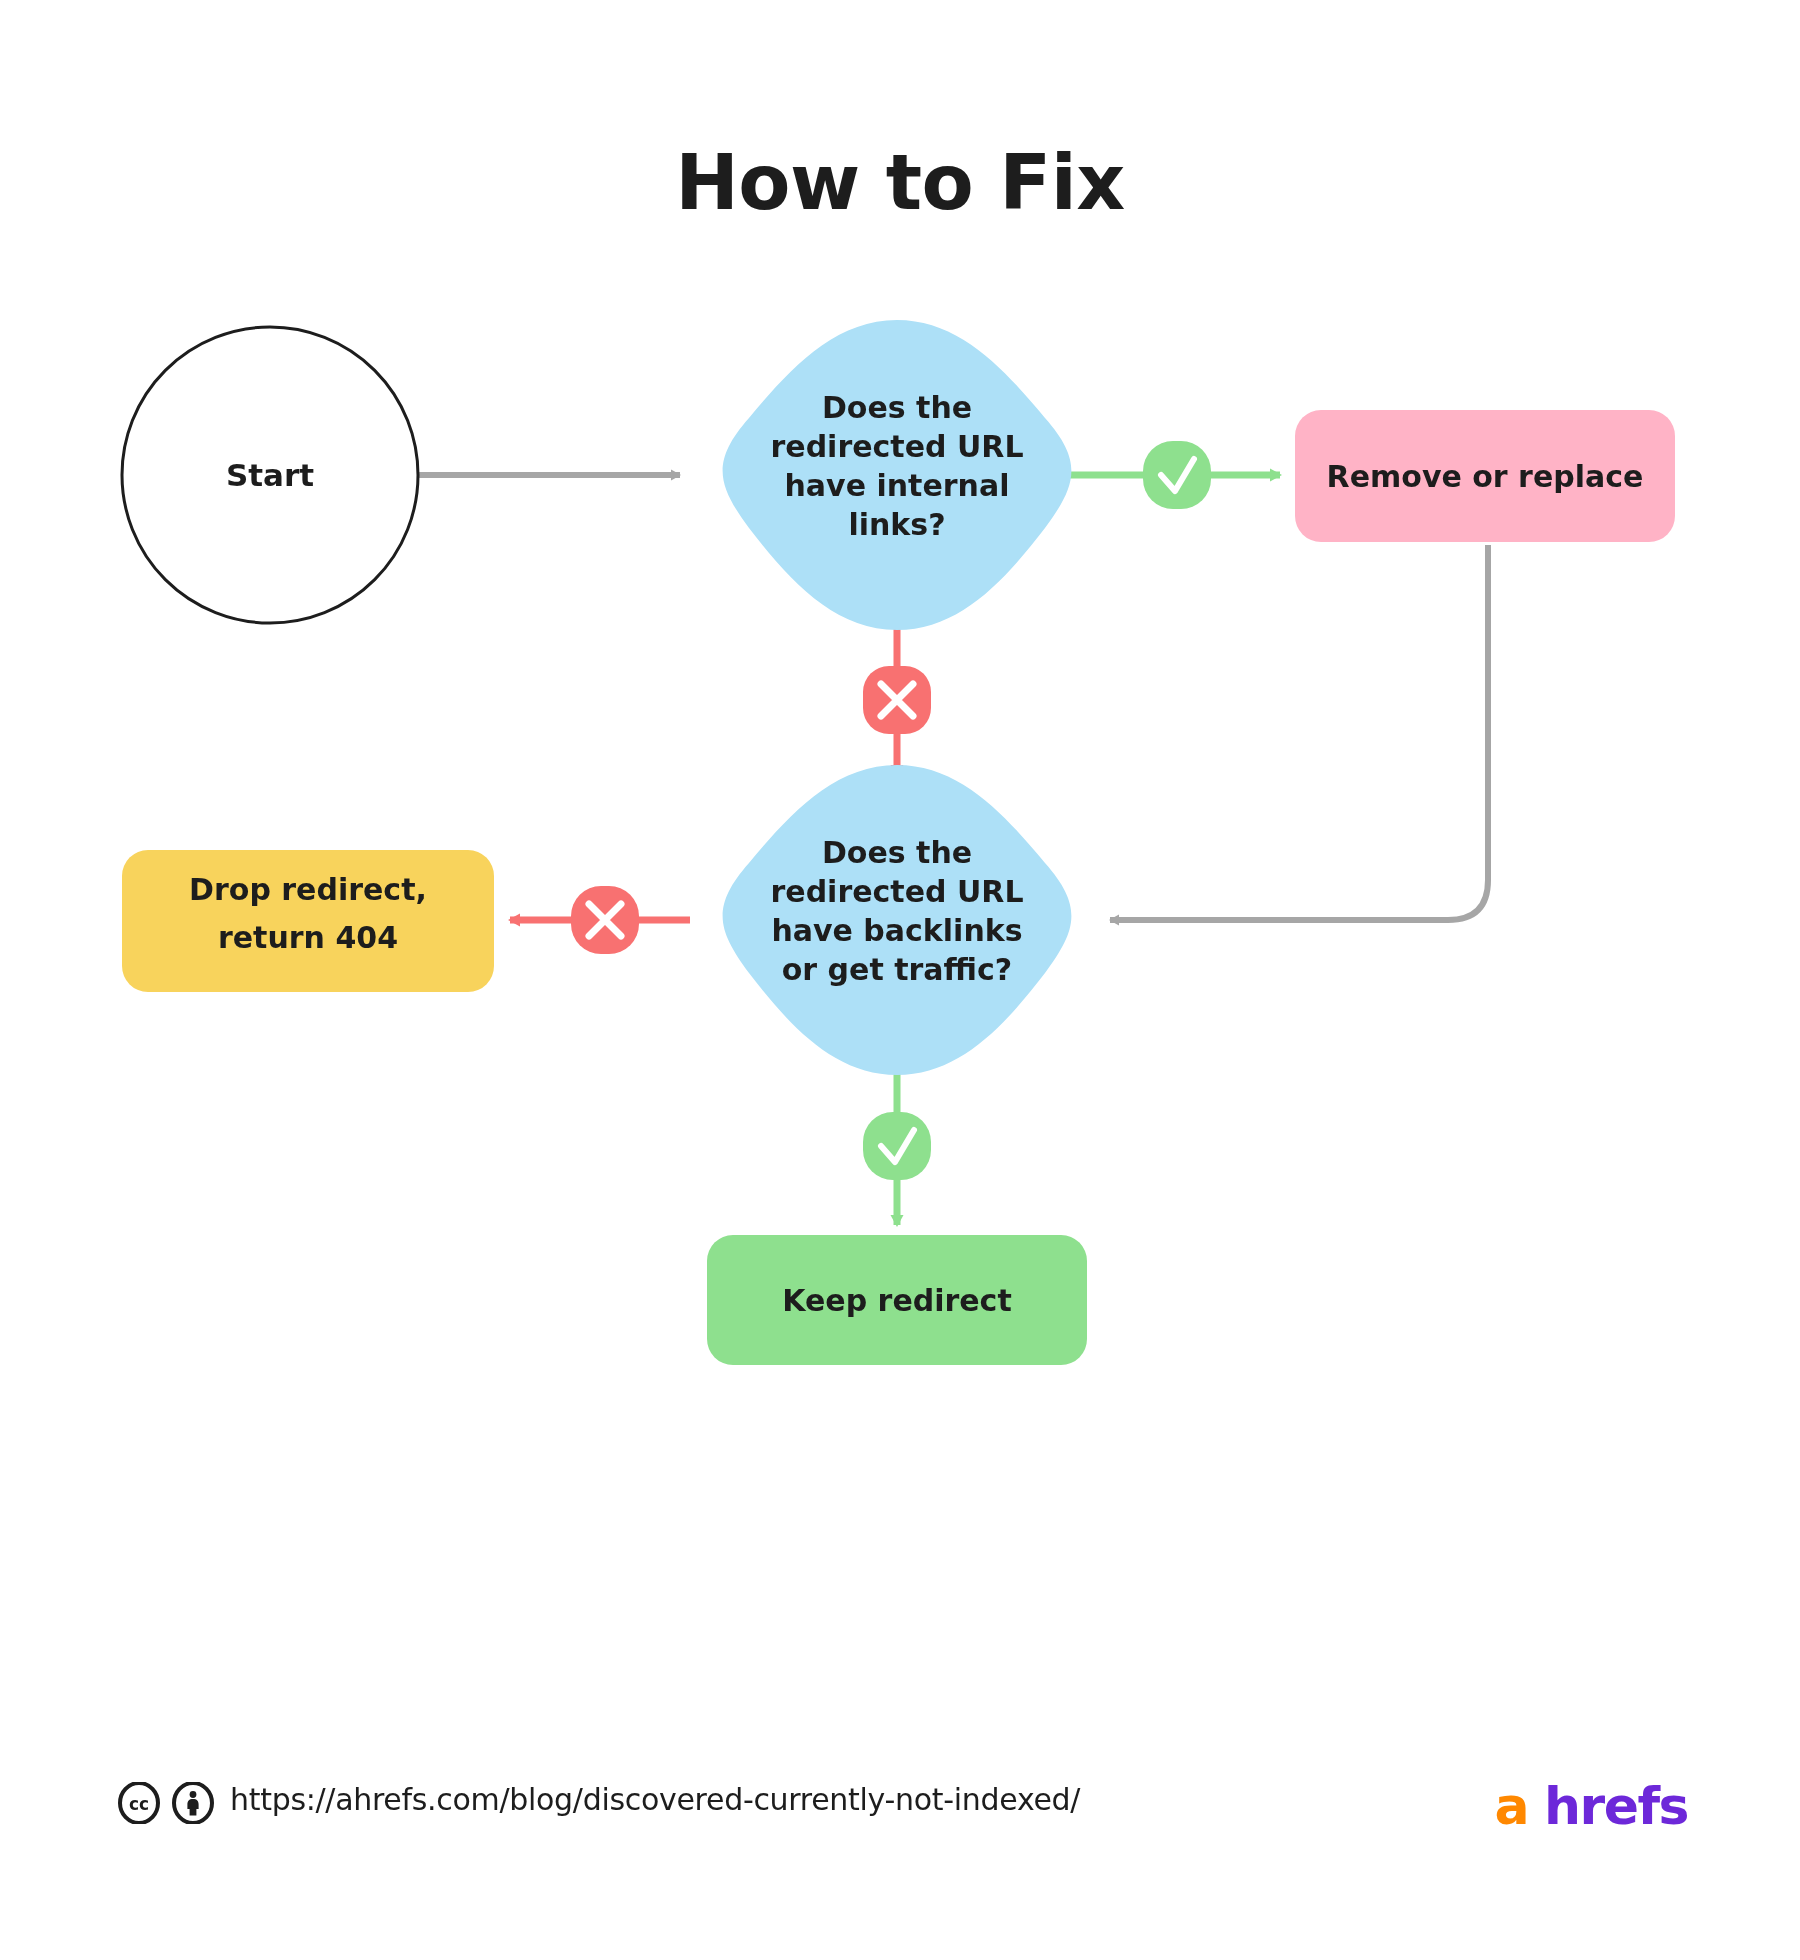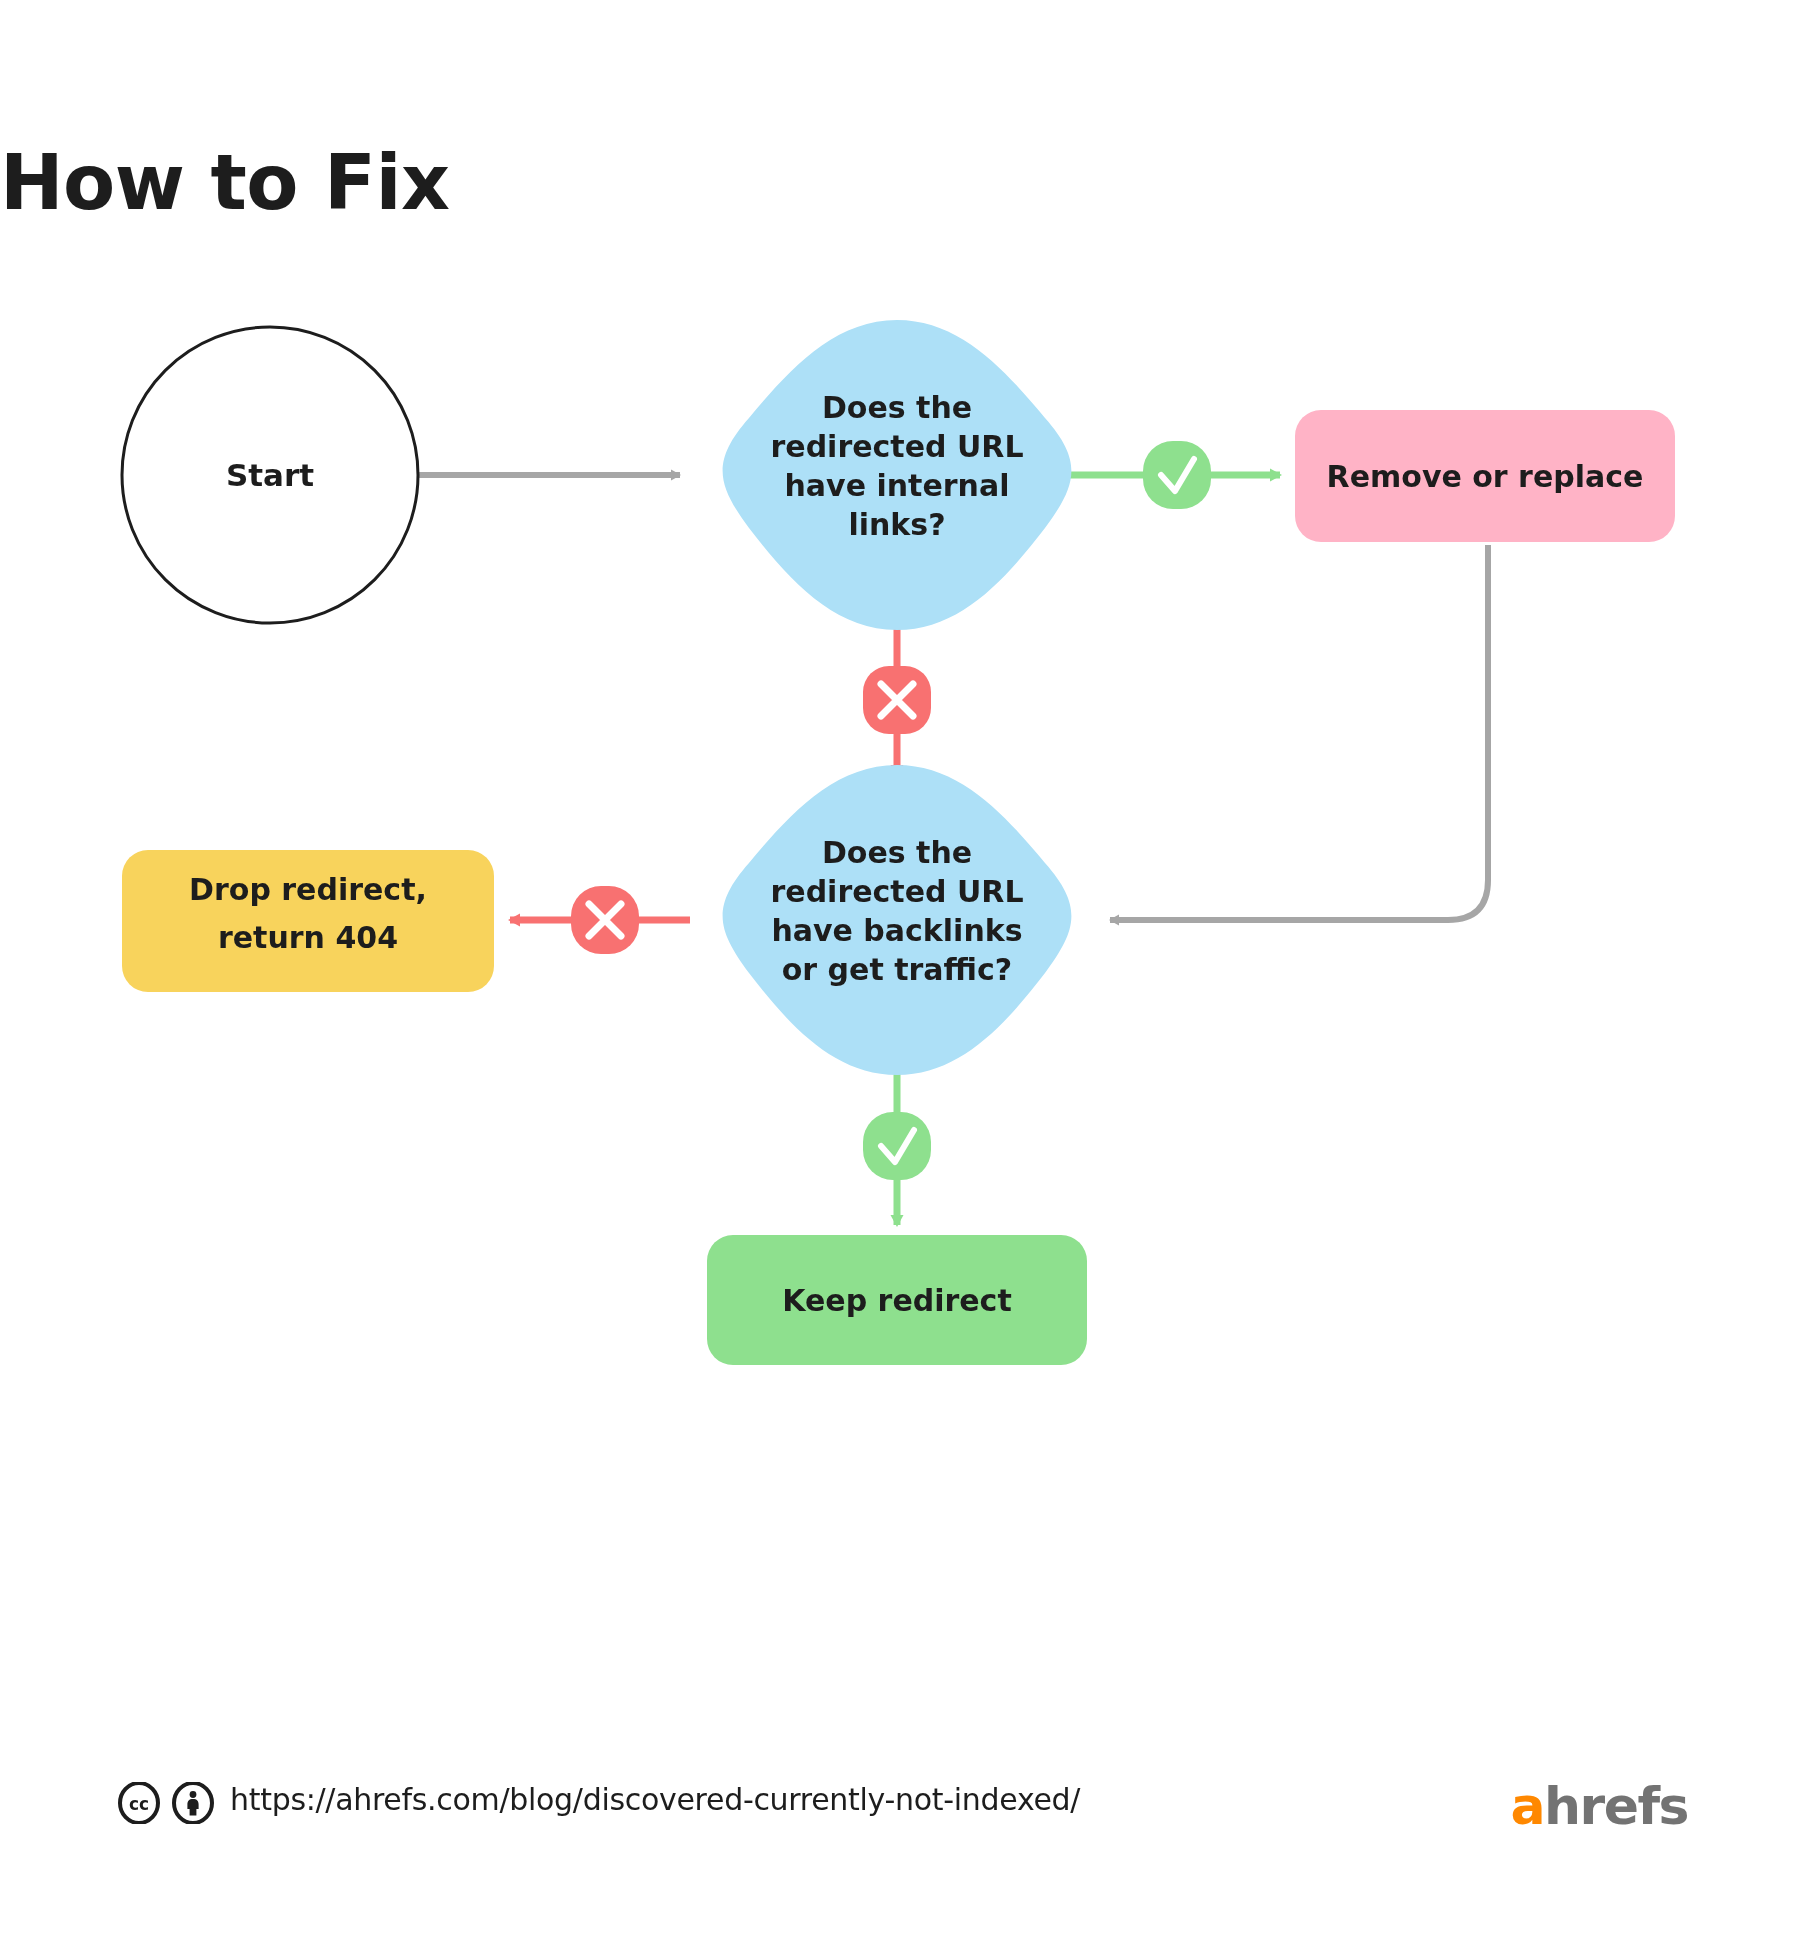--- a/index.html
+++ b/index.html
@@ -19,20 +19,21 @@
   .page {
     position: relative;
     width: 1800px;
     height: 1960px;
   }
   .title {
     position: absolute;
     top: 88px;
     left: 0;
     width: 1800px;
+    text-align: center;
     font-size: 76px;
     font-weight: 800;
     line-height: 1.16;
     letter-spacing: -0.5px;
     color: #1d1d1d;
   }
   .title .line {
     display: block;
   }
   .diagram {
@@ -78,21 +79,21 @@
     position: absolute;
     right: 112px;
     top: 10px;
     font-family: "DejaVu Sans", "Liberation Sans", sans-serif;
     font-size: 52px;
     font-weight: 800;
     letter-spacing: -1.5px;
     line-height: 1;
   }
   .brand .a { color: #ff8800; }
-  .brand .hrefs { color: #737373; }
+  .brand .hrefs { color: #6d28d9; margin-left: 16px; }
 </style>
 </head>
 <body>
 
 <div class="page">
 
   <h1 class="title">
     <span class="line">How to Fix</span>
   </h1>
 

